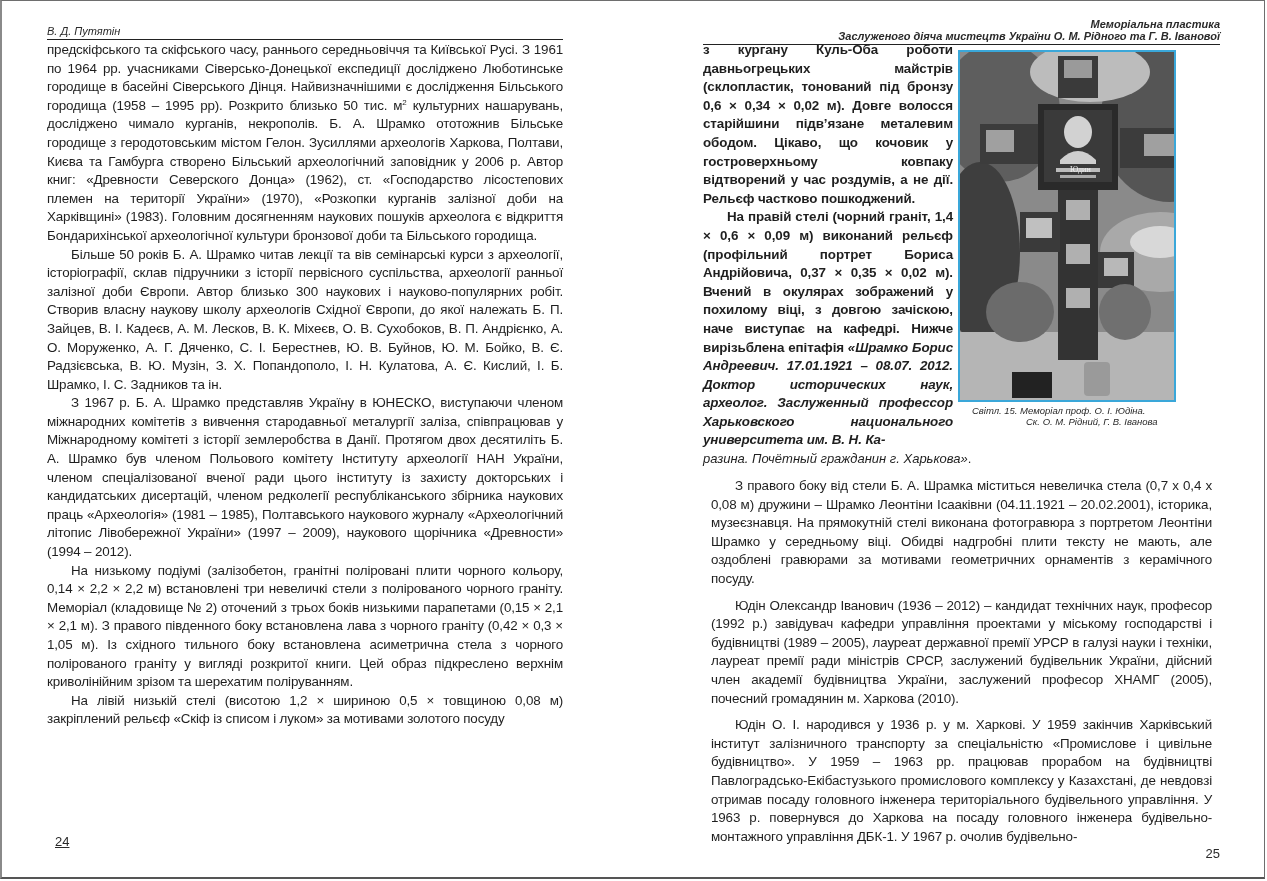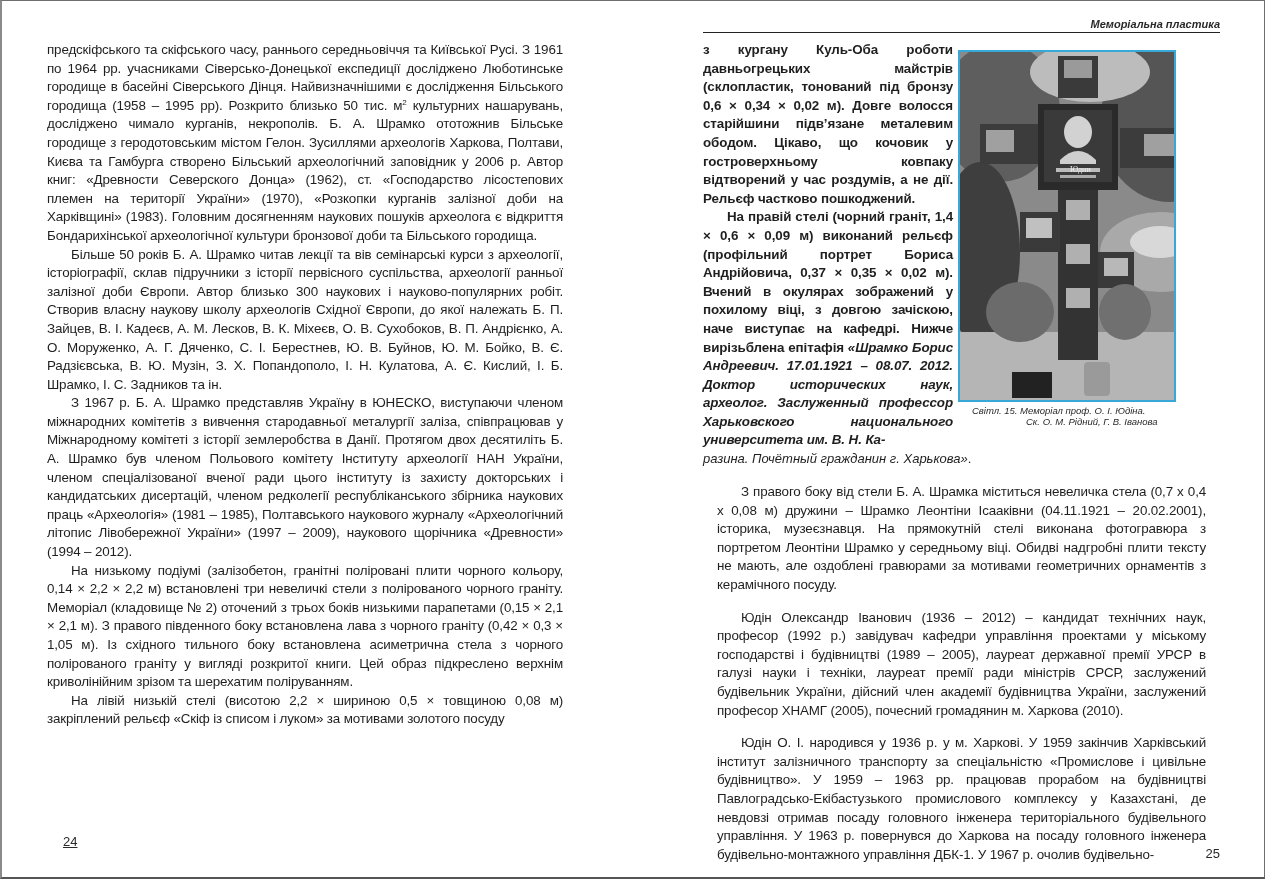--- a/index.html
+++ b/index.html
@@ -49,50 +49,52 @@
   }
   .photo svg { display:block; }
   .caption {
     position:absolute; left:269px; top:405px; width:262px;
     font-style:italic; font-size:9.5px; line-height:11px; color:#2a2a2a;
   }
   .caption .l2 { padding-left:54px; display:block; }
 
   .full-right { position:absolute; left:0; right:0; top:469px;
     font-size:13.4px; line-height:18.6px; text-align:justify; letter-spacing:-0.15px; }
-  .full-right p { margin:14px; }
+  .full-right p { margin:8px; }
   .full-right p.ind { text-indent:24px; }
   .full-right .b { font-weight:normal; }
   .epi-tail { position:absolute; left:0; top:450px; font-size:13px; line-height:18.6px; font-style:italic; }
 
   .folio { position:absolute; top:834px; font-size:13px; color:#2a2a2a; }
-  .page.left .folio { left:16px;text-decoration:underline; }
+  .page.left .folio { left:8px;text-decoration:underline; }
   .page.right .folio { right:0;margin-top:12px; }
 </style>
 </head>
 <body>
 
 <div class="frame"></div>
 
 <div class="page left">
+  <div class="run-head">В. Д. Путятін</div>
 
   <div class="body-text">
     <p><span>предскіфського та скіфського часу, раннього середньовіччя та Київської Русі. З 1961 по 1964 рр. учасниками Сіверсько-Донецької експедиції досліджено Люботинське городище в басейні Сіверського Дінця. Найвизначнішими є дослідження Більського городища (1958 – 1995 рр). Розкрито близько 50 тис. м</span><sup>2</sup><span> культурних нашарувань, досліджено чимало курганів, некрополів. Б. А. Шрамко ототожнив Більське городище з геродотовським містом Гелон. Зусиллями археологів Харкова, Полтави, Києва та Гамбурга створено Більський археологічний заповідник у 2006 р. Автор книг: «Древности Северского Донца» (1962), ст. «Господарство лісостепових племен на території України» (1970), «Розкопки курганів залізної доби на Харківщині» (1983). Головним досягненням наукових пошуків археолога є відкриття Бондарихінської археологічної культури бронзової доби та Більського городища.</span></p>
     <p class="ind">Більше 50 років Б. А. Шрамко читав лекції та вів семінарські курси з археології, історіографії, склав підручники з історії первісного суспільства, археології ранньої залізної доби Європи. Автор близько 300 наукових і науково-популярних робіт. Створив власну наукову школу археологів Східної Європи, до якої належать Б. П. Зайцев, В. І. Кадеєв, А. М. Лесков, В. К. Міхеєв, О. В. Сухобоков, В. П. Андрієнко, А. О. Моруженко, А. Г. Дяченко, С. І. Берестнев, Ю. В. Буйнов, Ю. М. Бойко, В. Є. Радзієвська, В. Ю. Музін, З. Х. Попандополо, І. Н. Кулатова, А. Є. Кислий, І. Б. Шрамко, І. С. Задников та ін.</p>
     <p class="ind">З 1967 р. Б. А. Шрамко представляв Україну в ЮНЕСКО, виступаючи членом міжнародних комітетів з вивчення стародавньої металургії заліза, співпрацював у Міжнародному комітеті з історії землеробства в Данії. Протягом двох десятиліть Б. А. Шрамко був членом Польового комітету Інституту археології НАН України, членом спеціалізованої вченої ради цього інституту із захисту докторських і кандидатських дисертацій, членом редколегії республіканського збірника наукових праць «Археологія» (1981 – 1985), Полтавського наукового журналу «Археологічний літопис Лівобережної України» (1997 – 2009), наукового щорічника «Древности» (1994 – 2012).</p>
     <p class="ind">На низькому подіумі (залізобетон, гранітні поліровані плити чорного кольору, 0,14 × 2,2 × 2,2 м) встановлені три невеличкі стели з полірованого чорного граніту. Меморіал (кладовище № 2) оточений з трьох боків низькими парапетами (0,15 × 2,1 × 2,1 м). З правого південного боку встановлена лава з чорного граніту (0,42 × 0,3 × 1,05 м). Із східного тильного боку встановлена асиметрична стела з чорного полірованого граніту у вигляді розкритої книги. Цей образ підкреслено верхнім криволінійним зрізом та шерехатим поліруванням.</p>
-    <p class="ind">На лівій низькій стелі (висотою 2,2 × шириною 0,5 × товщиною 0,08 м) закріплений рельєф «Скіф із списом і луком» за мотивами золотого посуду</p>
+    <p class="ind">На лівій низькій стелі (висотою 1,2 × шириною 0,5 × товщиною 0,08 м) закріплений рельєф «Скіф із списом і луком» за мотивами золотого посуду</p>
   </div>
 
   <div class="folio">24</div>
 </div>
 
 <div class="page right">
   <div class="run-head">
     <div>Меморіальна пластика</div>
+    <div>Заслуженого діяча мистецтв України О. М. Рідного та Г. В. Іванової</div>
   </div>
 
   <div class="wrap-col">
     <p>з кургану Куль-Оба роботи давньогрецьких майстрів (склопластик, тонований під бронзу 0,6 × 0,34 × 0,02 м). Довге волосся старійшини підв’язане металевим ободом. Цікаво, що кочовик у гостроверхньому ковпаку відтворений у час роздумів, а не дії. Рельєф частково пошкоджений.</p>
     <p class="ind"><span>На правій стелі (чорний граніт, 1,4 × 0,6 × 0,09 м) виконаний рельєф (профільний портрет Бориса Андрійовича, 0,37 × 0,35 × 0,02 м). Вчений в окулярах зображений у похилому віці, з довгою зачіскою, наче виступає на кафедрі. Нижче вирізьблена епітафія </span><span class="it">«Шрамко Борис Андреевич. 17.01.1921 – 08.07. 2012. Доктор исторических наук, археолог. Заслуженный профессор Харьковского национального университета им. В. Н. Ка-</span></p>
   </div>
 
   <div class="photo">
     <svg width="258" height="348" viewBox="0 0 258 348">
 

